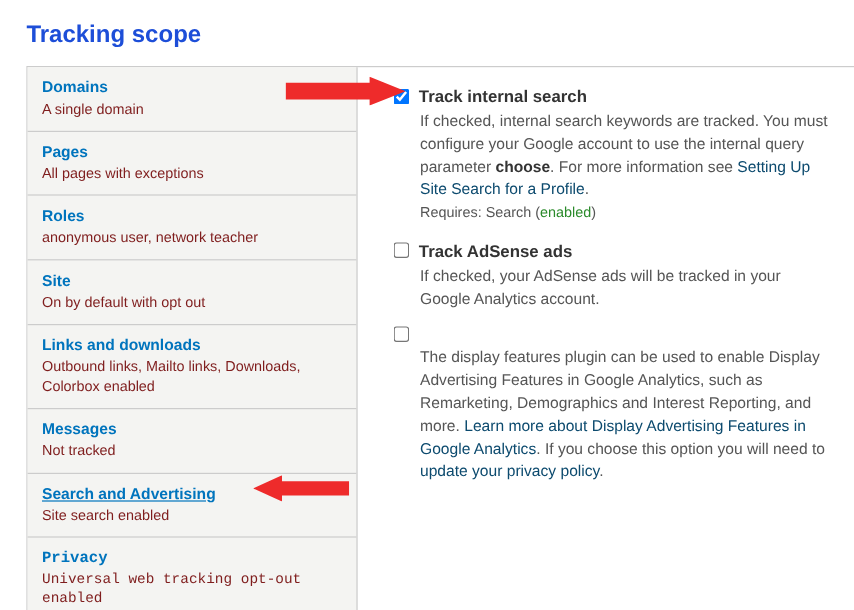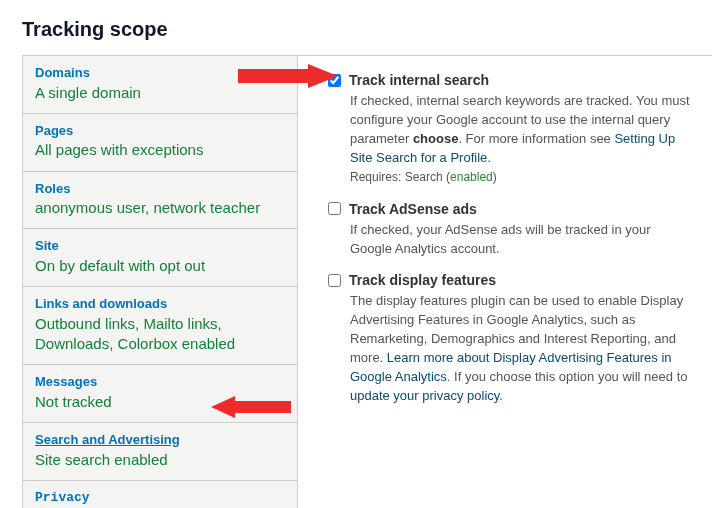--- a/index.html
+++ b/index.html
@@ -7,21 +7,21 @@
     font-family: "Helvetica Neue", Helvetica, Arial, sans-serif;
     font-size: 13px;
     color: #333;
     background: #fff;
     padding: 18px 22px;
     width: 712px;
   }
   h2.page-title {
     font-size: 20px;
     font-weight: bold;
-    color: #0f172a;
+    color: #1d4ed8;
     margin-bottom: 14px;
   }
   .panel {
     border: 1px solid #ccc;
     display: flex;
     position: relative;
     width: 691px;
   }
   .sidebar {
     width: 275px;
@@ -35,22 +35,22 @@
   }
   .sidebar-item:last-child { border-bottom: none; font-family: Liberation Mono, monospace; }
   .sidebar-item .title {
     color: #0074bd;
     font-weight: bold;
     font-size: 13px;
     line-height: 1.35;
   }
   .sidebar-item.active .title { text-decoration: underline; }
   .sidebar-item .sub {
-    color: #15803d;
-    font-size: 15px;
+    color: #7f1d1d;
+    font-size: 12px;
     line-height: 1.35;
     margin-top: 1px;
   }
   .content {
     flex: 1;
     padding: 16px 22px 18px 30px;
     font-size: 13px;
   }
   .opt { margin-bottom: 14px; }
   .opt-head { display: flex; align-items: center; }
@@ -133,21 +133,20 @@
       <div class="opt-head">
         <input type="checkbox" style="">
         <label>Track AdSense ads</label>
       </div>
       <div class="opt-desc">If checked, your AdSense ads will be tracked in your Google Analytics account.</div>
     </div>
 
     <div class="opt">
       <div class="opt-head">
         <input type="checkbox" style="">
-        <label>Track display features</label>
       </div>
       <div class="opt-desc">
         <span>The display features plugin can be used to enable Display Advertising Features in Google Analytics, such as Remarketing, Demographics and Interest Reporting, and more. </span><a>Learn more about Display Advertising Features in Google Analytics</a><span>. If you choose this option you will need to </span><a>update your privacy policy</a><span>.</span>
       </div>
     </div>
 
   </div>
 
   <div class="arrow" style="left:215px; top:8px;">
     <svg width="100" height="24">

